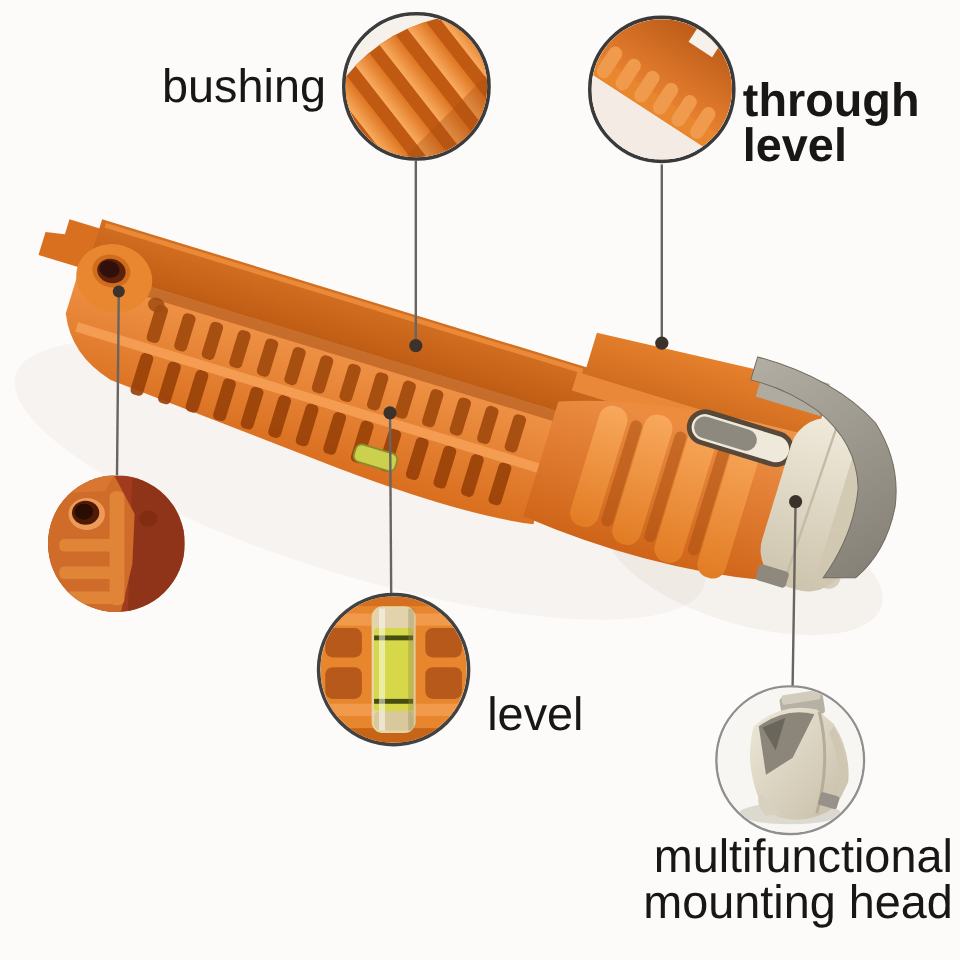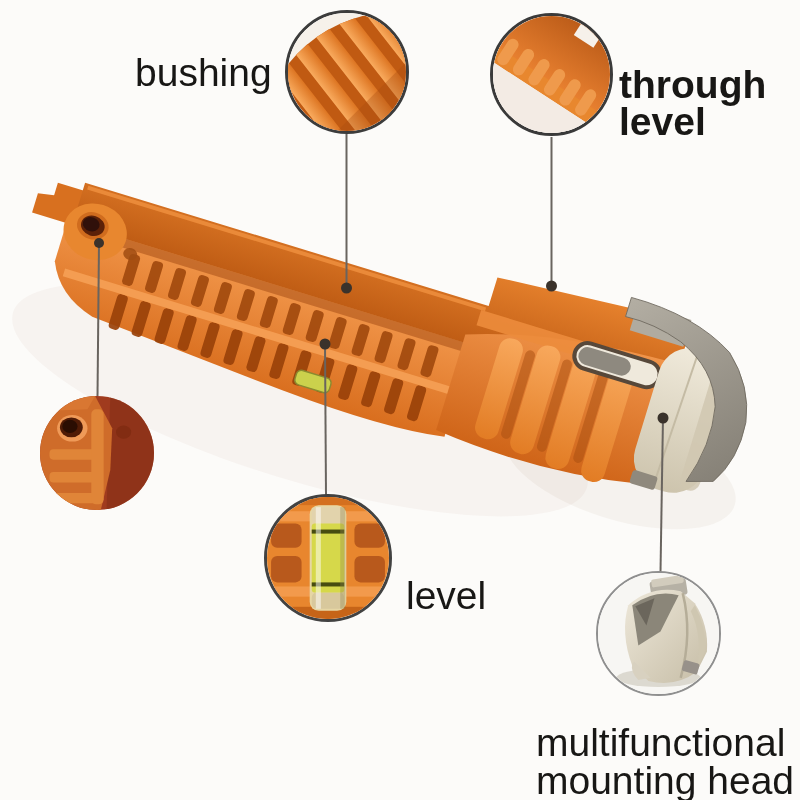--- a/index.html
+++ b/index.html
@@ -13,21 +13,21 @@
   .c-through{left:490px;top:13px;width:123px;height:123px;border:3px solid #3a3a3a;}
   .c-labor{left:40px;top:396px;width:114px;height:114px;}
   .c-level{left:264px;top:494px;width:128px;height:128px;border:3px solid #424242;}
   .c-mount{left:596px;top:571px;width:125px;height:125px;border:2px solid #8f8f8f;}
   .label{position:absolute;font-size:39px;line-height:38px;color:#181715;white-space:nowrap;}
   .label .line{display:block;}
   .l-bushing{left:135px;top:53px;line-height:40px;}
   .l-through{left:619px;top:66px;line-height:37px;font-weight:bold;}
   .l-labor{left:23px;top:517px;}
   .l-level{left:406px;top:548px;line-height:40px;margin-top:28px;}
-  .l-mount{left:536px;top:724px;}
+  .l-mount{left:536px;top:696px;text-align:right;}
 </style>
 </head>
 <body>
 
 <div class="scene" style="background: rgb(252, 251, 249);">
 
   <svg id="base-art" width="800" height="800" viewBox="0 0 800 800">
     <defs>
       <linearGradient id="tool_plate" x1="0" y1="0" x2="0" y2="1">
         <stop offset="0" stop-color="#e8832e"></stop>

